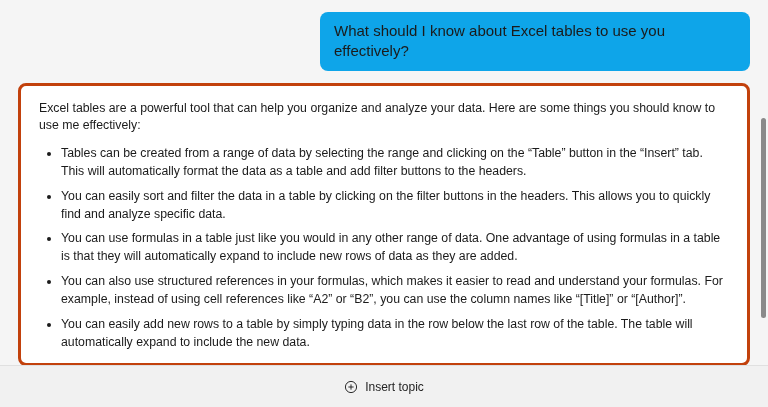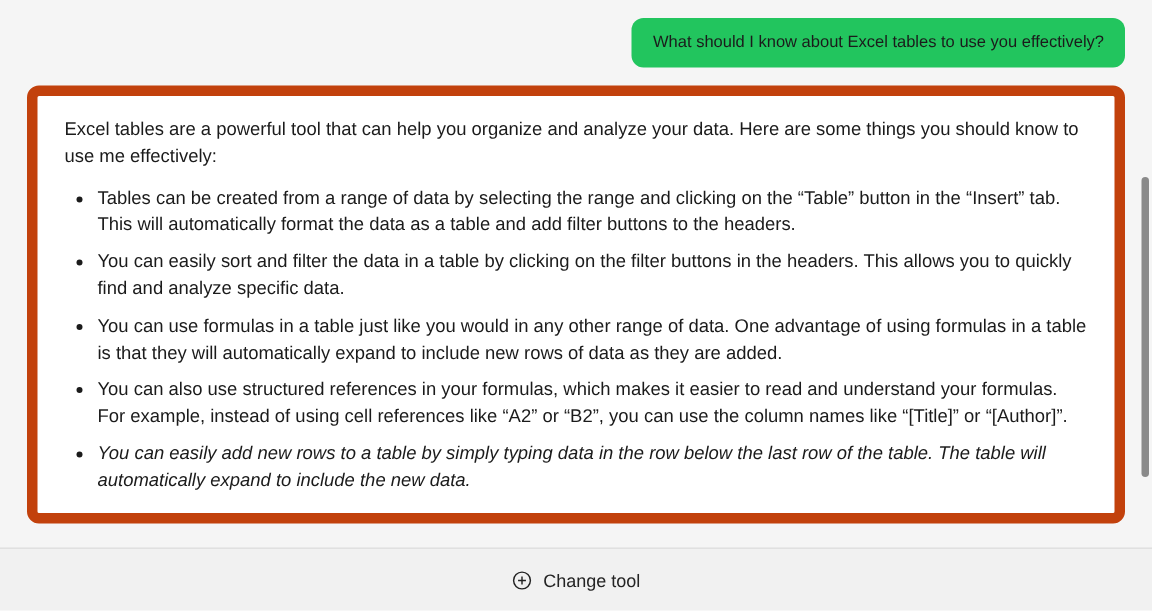--- a/index.html
+++ b/index.html
@@ -26,32 +26,32 @@
     overflow: hidden;
     position: relative;
   }
   
   .user-row {
     display: flex;
     justify-content: flex-end;
     margin-bottom: 12px;
   }
   .user-bubble {
-    background: #22c55e;
+    background: #0ea5e9;
     color: #1b1b1b;
-    font-size: 11px;
+    font-size: 15px;
     line-height: 1.35;
     padding: 9px 14px;
     border-radius: 8px;
     max-width: 430px;
   }
   
   .assistant-card {
     background: #ffffff;
-    border: 7px solid #c2410c;
+    border: 3px solid #c2410c;
     border-radius: 8px;
     padding: 14px 18px 10px 18px;
     color: #1b1b1b;
     font-size: 12.3px;
     line-height: 1.45;
     position: relative;
   }
   .assistant-card p {
     margin: 0 0 10px 0;
   }
@@ -59,21 +59,21 @@
     margin-top: 12px;
     margin-bottom: 10px;
   }
   .assistant-card ul {
     margin: 0 0 2px 0;
     padding-left: 22px;
   }
   .assistant-card li {
     margin-bottom: 7px;
   }
-  .assistant-card li:last-child { margin-bottom: 2px; font-style: italic; }
+  .assistant-card li:last-child { margin-bottom: 2px; }
   
   .scroll-track {
     position: absolute;
     top: 0;
     right: 2px;
     width: 6px;
     height: 100%;
   }
   .scroll-thumb {
     position: absolute;
@@ -141,17 +141,17 @@
   </div>
 
   <div class="bottom-bar">
     <button class="change-topic">
       <span class="plus-icon">
         <svg width="14" height="14" viewBox="0 0 16 16" fill="none" stroke="#242424" stroke-width="1.1">
           <circle cx="8" cy="8" r="6.4"></circle>
           <path d="M8 5v6M5 8h6"></path>
         </svg>
       </span>
-      <span>Change tool</span>
+      <span>Insert topic</span>
     </button>
   </div>
 
 </div>
 
 </body></html>

